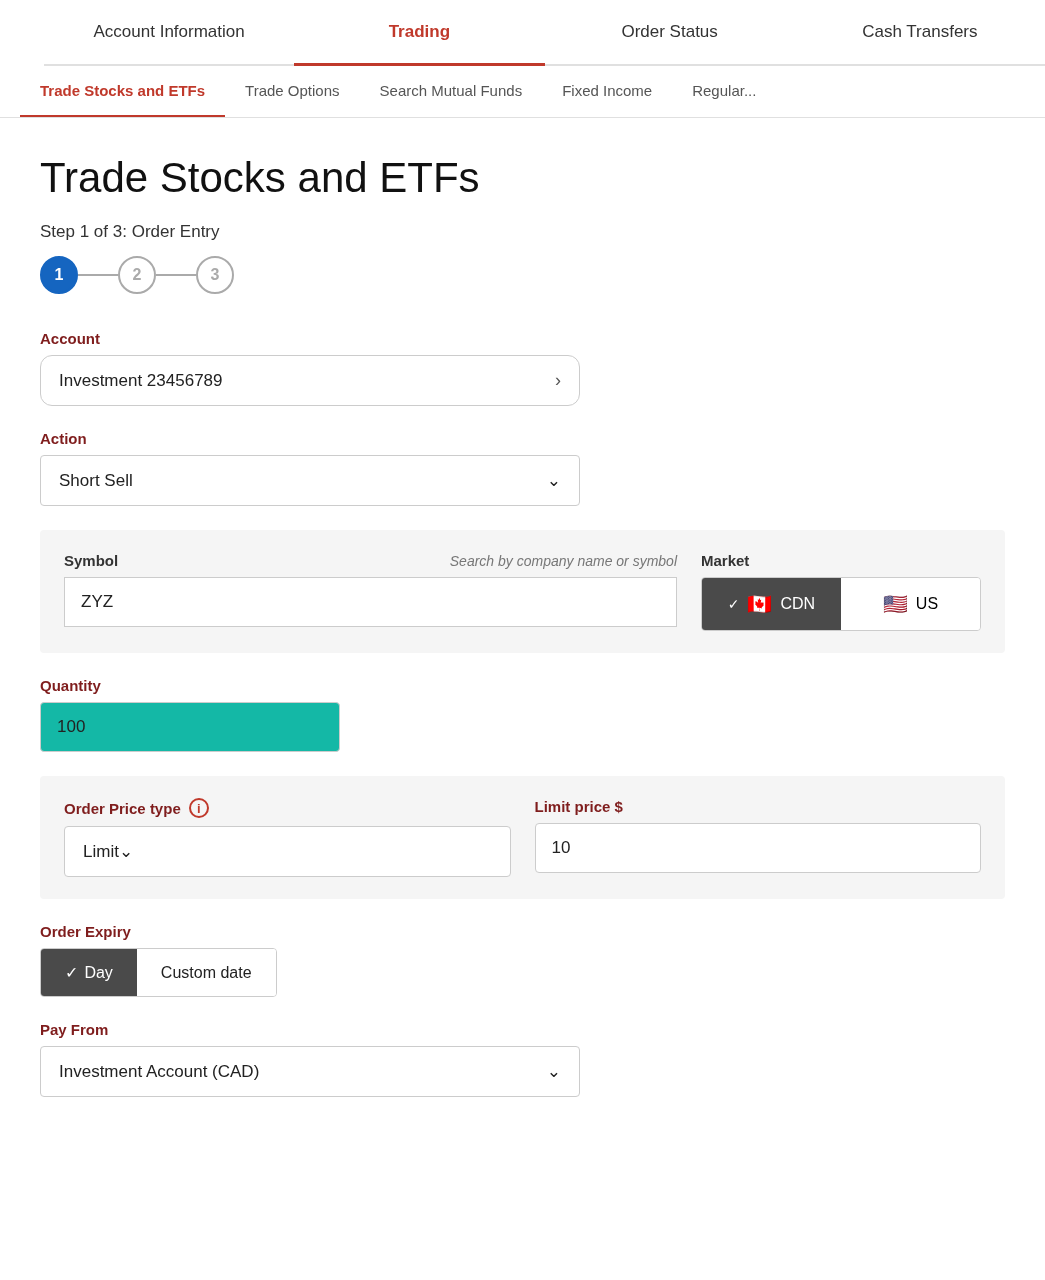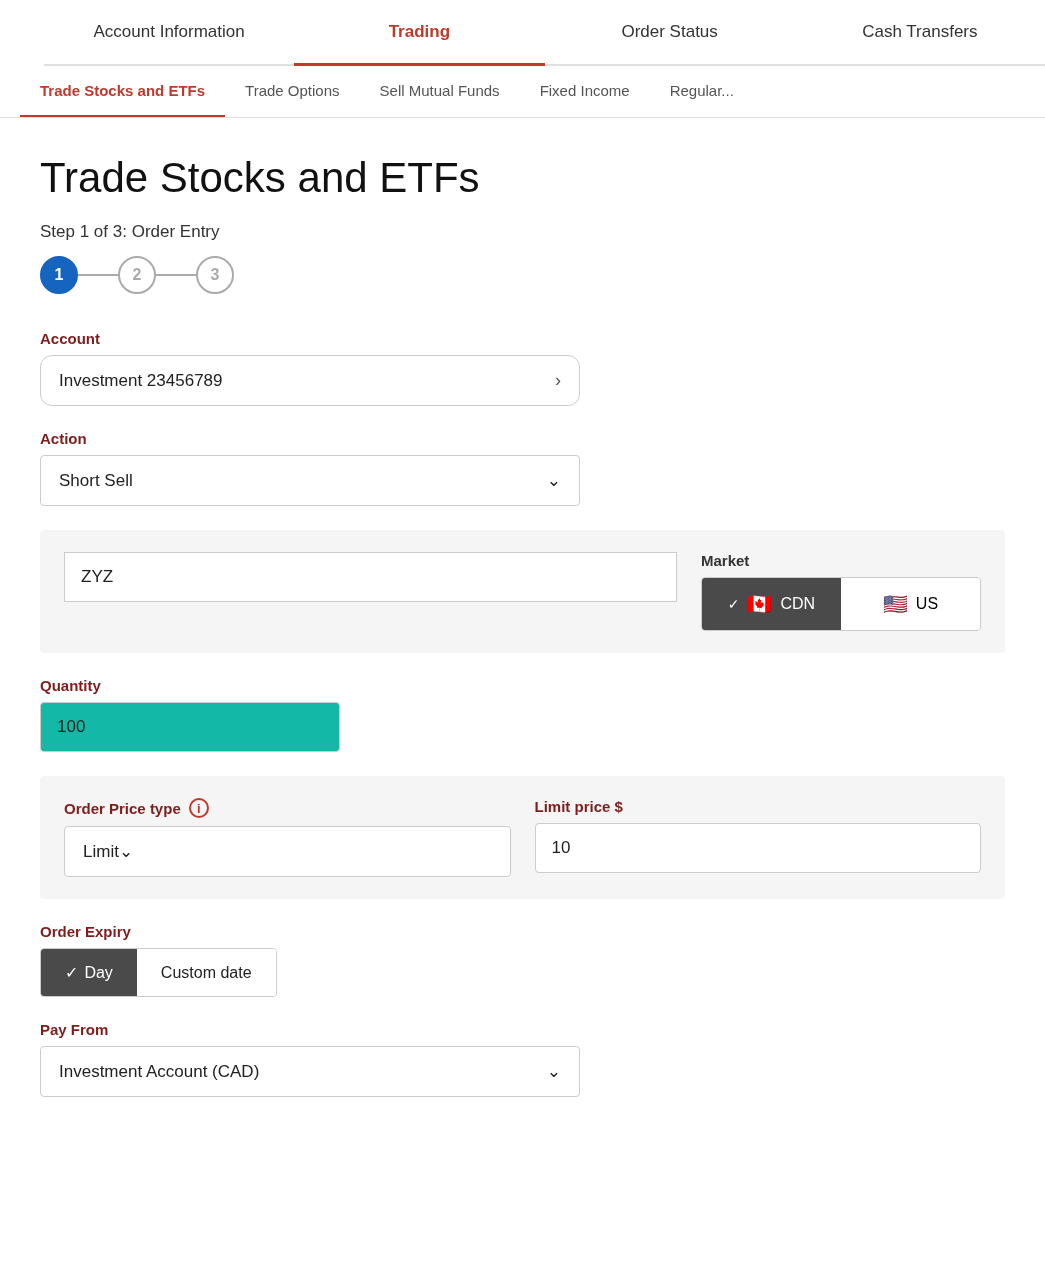--- a/index.html
+++ b/index.html
@@ -353,21 +353,21 @@
 <nav class="top-nav">
   <div class="top-nav-item">Account Information</div>
   <div class="top-nav-item active">Trading</div>
   <div class="top-nav-item">Order Status</div>
   <div class="top-nav-item">Cash Transfers</div>
 </nav>
 
 <nav class="sub-nav">
   <div class="sub-nav-item active">Trade Stocks and ETFs</div>
   <div class="sub-nav-item">Trade Options</div>
-  <div class="sub-nav-item">Sell Mutual Funds</div>
+  <div class="sub-nav-item">Search Mutual Funds</div>
   <div class="sub-nav-item">Fixed Income</div>
   <div class="sub-nav-item">Regular...</div>
 </nav>
 
 <div class="main-content">
 
   <h1 class="page-title">Trade Stocks and ETFs</h1>
 
   <div class="step-label">Step 1 of 3: Order Entry</div>
 
@@ -397,20 +397,24 @@
     <label class="form-label">Action</label>
     <div class="action-dropdown">
       <span>Short Sell</span>
       <span>⌄</span>
     </div>
   </div>
 
   <div class="symbol-market-section">
     <div class="symbol-market-row">
       <div class="symbol-col">
+        <div class="symbol-header-row">
+          <span class="symbol-label">Symbol</span>
+          <span class="symbol-hint">Search by company name or symbol</span>
+        </div>
         <input class="symbol-input" type="text" value="ZYZ" style="">
       </div>
       <div class="market-col">
         <div class="market-label">Market</div>
         <div class="market-toggle">
           <button class="market-btn active">
             <span class="check">✓</span>
             <span class="flag">🇨🇦</span>
             <span>CDN</span>
           </button>

